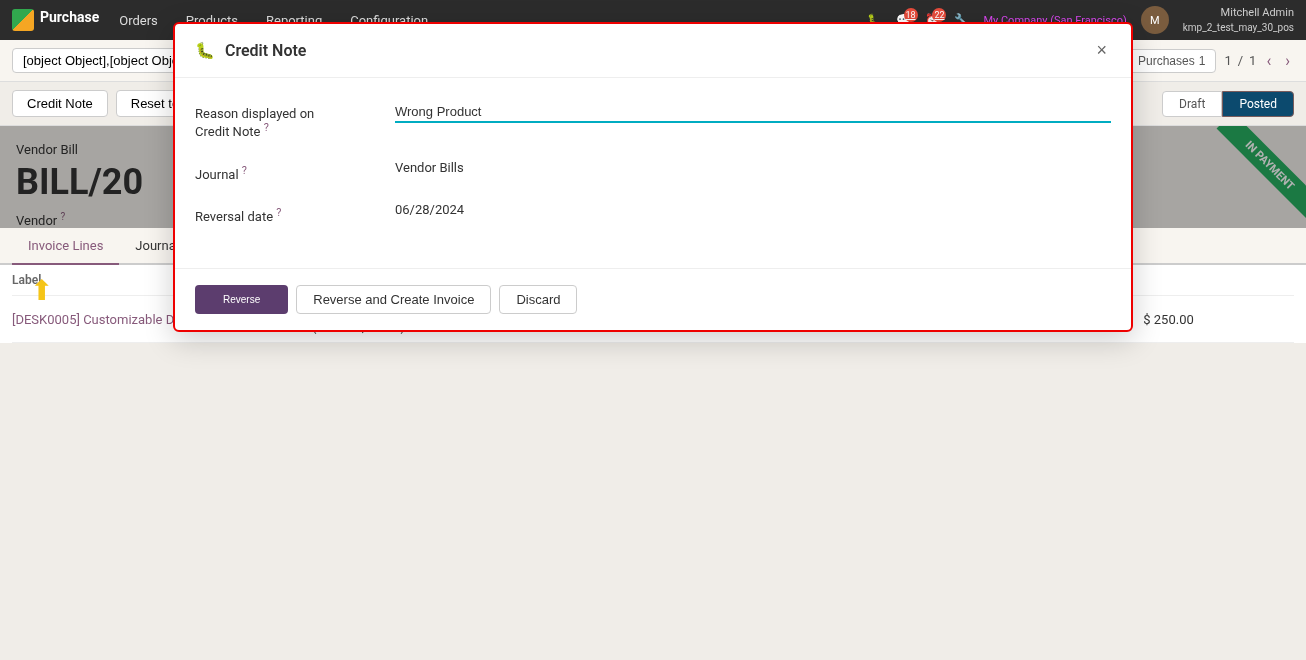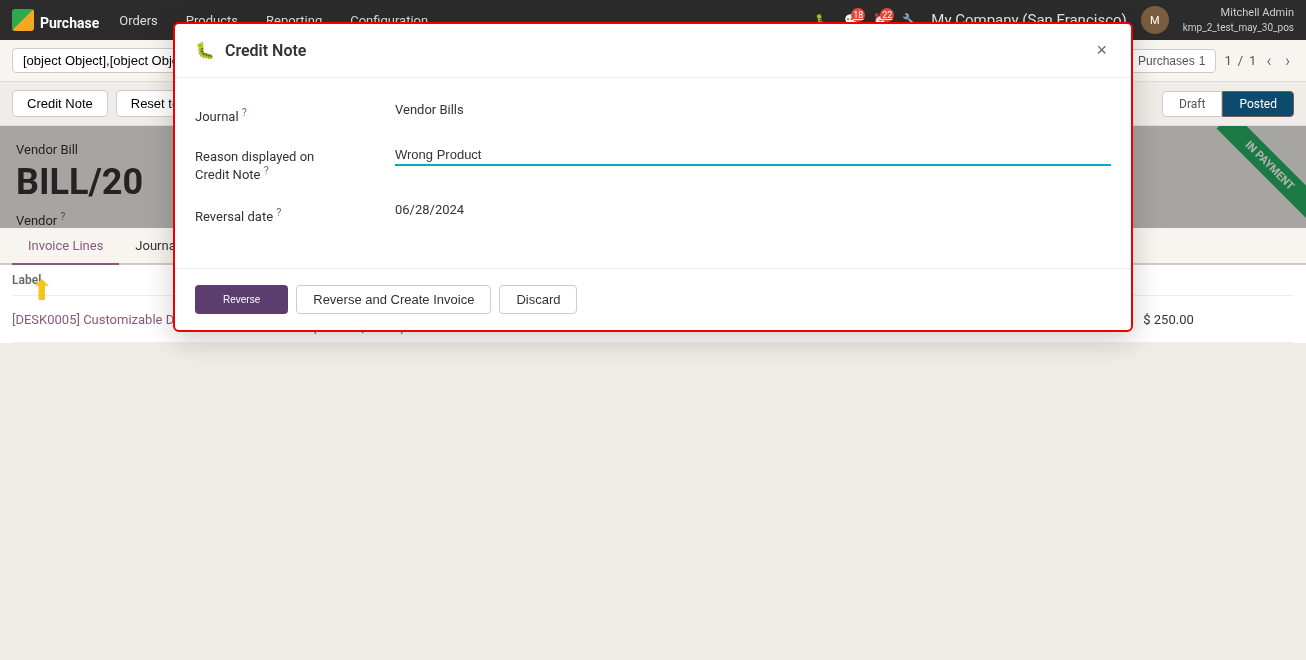--- a/index.html
+++ b/index.html
@@ -1,27 +1,27 @@
 <!DOCTYPE html>
 <html><head>
   <meta charset="utf-8">
   <style>
     * { box-sizing: border-box; margin: 0; padding: 0; }
     body { font-family: -apple-system, BlinkMacSystemFont, 'Segoe UI', Roboto, sans-serif; font-size: 13px; background: #f0ede8; color: #333; width: 1306px; height: 660px; overflow: hidden; position: relative; }
 
     
     .top-nav { display: flex; align-items: center; background: #2c2c2c; color: #fff; height: 40px; padding: 0 12px; gap: 20px; }
-    .top-nav-logo { display: flex; align-items: flex-end; gap: 6px; font-weight: bold; font-size: 14px; }
+    .top-nav-logo { display: flex; align-items: flex-start; gap: 6px; font-weight: bold; font-size: 14px; }
     .logo-box { width: 22px; height: 22px; background: linear-gradient(135deg, #31a84e 50%, #f5a623 50%); border-radius: 3px; }
     .top-nav-items { display: flex; gap: 28px; font-size: 13px; }
     .top-nav-items span { cursor: pointer; color: #ddd; }
     .top-nav-right { margin-left: auto; display: flex; align-items: center; gap: 14px; font-size: 12px; }
     .badge { position: relative; display: inline-flex; }
     .badge-count { position: absolute; top: -5px; right: -6px; background: #e74c3c; color: #fff; border-radius: 50%; font-size: 9px; width: 14px; height: 14px; display: flex; align-items: center; justify-content: center; text-decoration: underline; }
-    .company-info { display: flex; align-items: center; gap: 6px; font-size: 15px; color: #e5e5e5; }
+    .company-info { display: flex; align-items: center; gap: 6px; font-size: 11px; color: #d946ef; }
     .avatar { width: 28px; height: 28px; border-radius: 50%; background: #7a5c3e; display: flex; align-items: center; justify-content: center; color: #fff; font-size: 11px; overflow: hidden; }
     .user-info { font-size: 11px; color: #ccc; text-align: right; line-height: 1.3; }
 
     
     .breadcrumb-bar { display: flex; align-items: center; background: #f8f5f0; border-bottom: 1px solid #ddd; padding: 6px 12px; gap: 8px; height: 42px; }
     .btn-new { background: #fff; border: 1px solid #ccc; border-radius: 4px; padding: 4px 10px; font-size: 13px; cursor: pointer; }
     .breadcrumb { display: flex; align-items: center; gap: 4px; font-size: 13px; color: #875a7b; }
     .breadcrumb span { cursor: pointer; }
     .breadcrumb .sep { color: #999; }
     .breadcrumb .current { color: #333; }
@@ -172,36 +172,36 @@
     <div class="dialog">
       <div class="dialog-header">
         <span class="dialog-icon">🐛</span>
         <span class="dialog-title">Credit Note</span>
         <button class="dialog-close">×</button>
       </div>
       <div class="dialog-body">
 
         <div class="form-row">
           <div class="form-label">
-            <span>Journal</span>
-            <sup style="color:#875a7b;cursor:pointer;">?</sup>
-          </div>
-          <div class="form-value">
-            <span>Vendor Bills</span>
-          </div>
-        </div>
-
-        <div class="form-row">
-          <div class="form-label">
             <span>Reason displayed on</span><br>
             <span>Credit Note</span>
             <sup style="color:#875a7b;cursor:pointer;">?</sup>
           </div>
           <div class="form-value">
             <input class="form-input" value="Wrong Product" style="">
+          </div>
+        </div>
+
+        <div class="form-row">
+          <div class="form-label">
+            <span>Journal</span>
+            <sup style="color:#875a7b;cursor:pointer;">?</sup>
+          </div>
+          <div class="form-value">
+            <span>Vendor Bills</span>
           </div>
         </div>
 
         <div class="form-row">
           <div class="form-label">
             <span>Reversal date</span>
             <sup style="color:#875a7b;cursor:pointer;">?</sup>
           </div>
           <div class="form-value">
             <span>06/28/2024</span>

